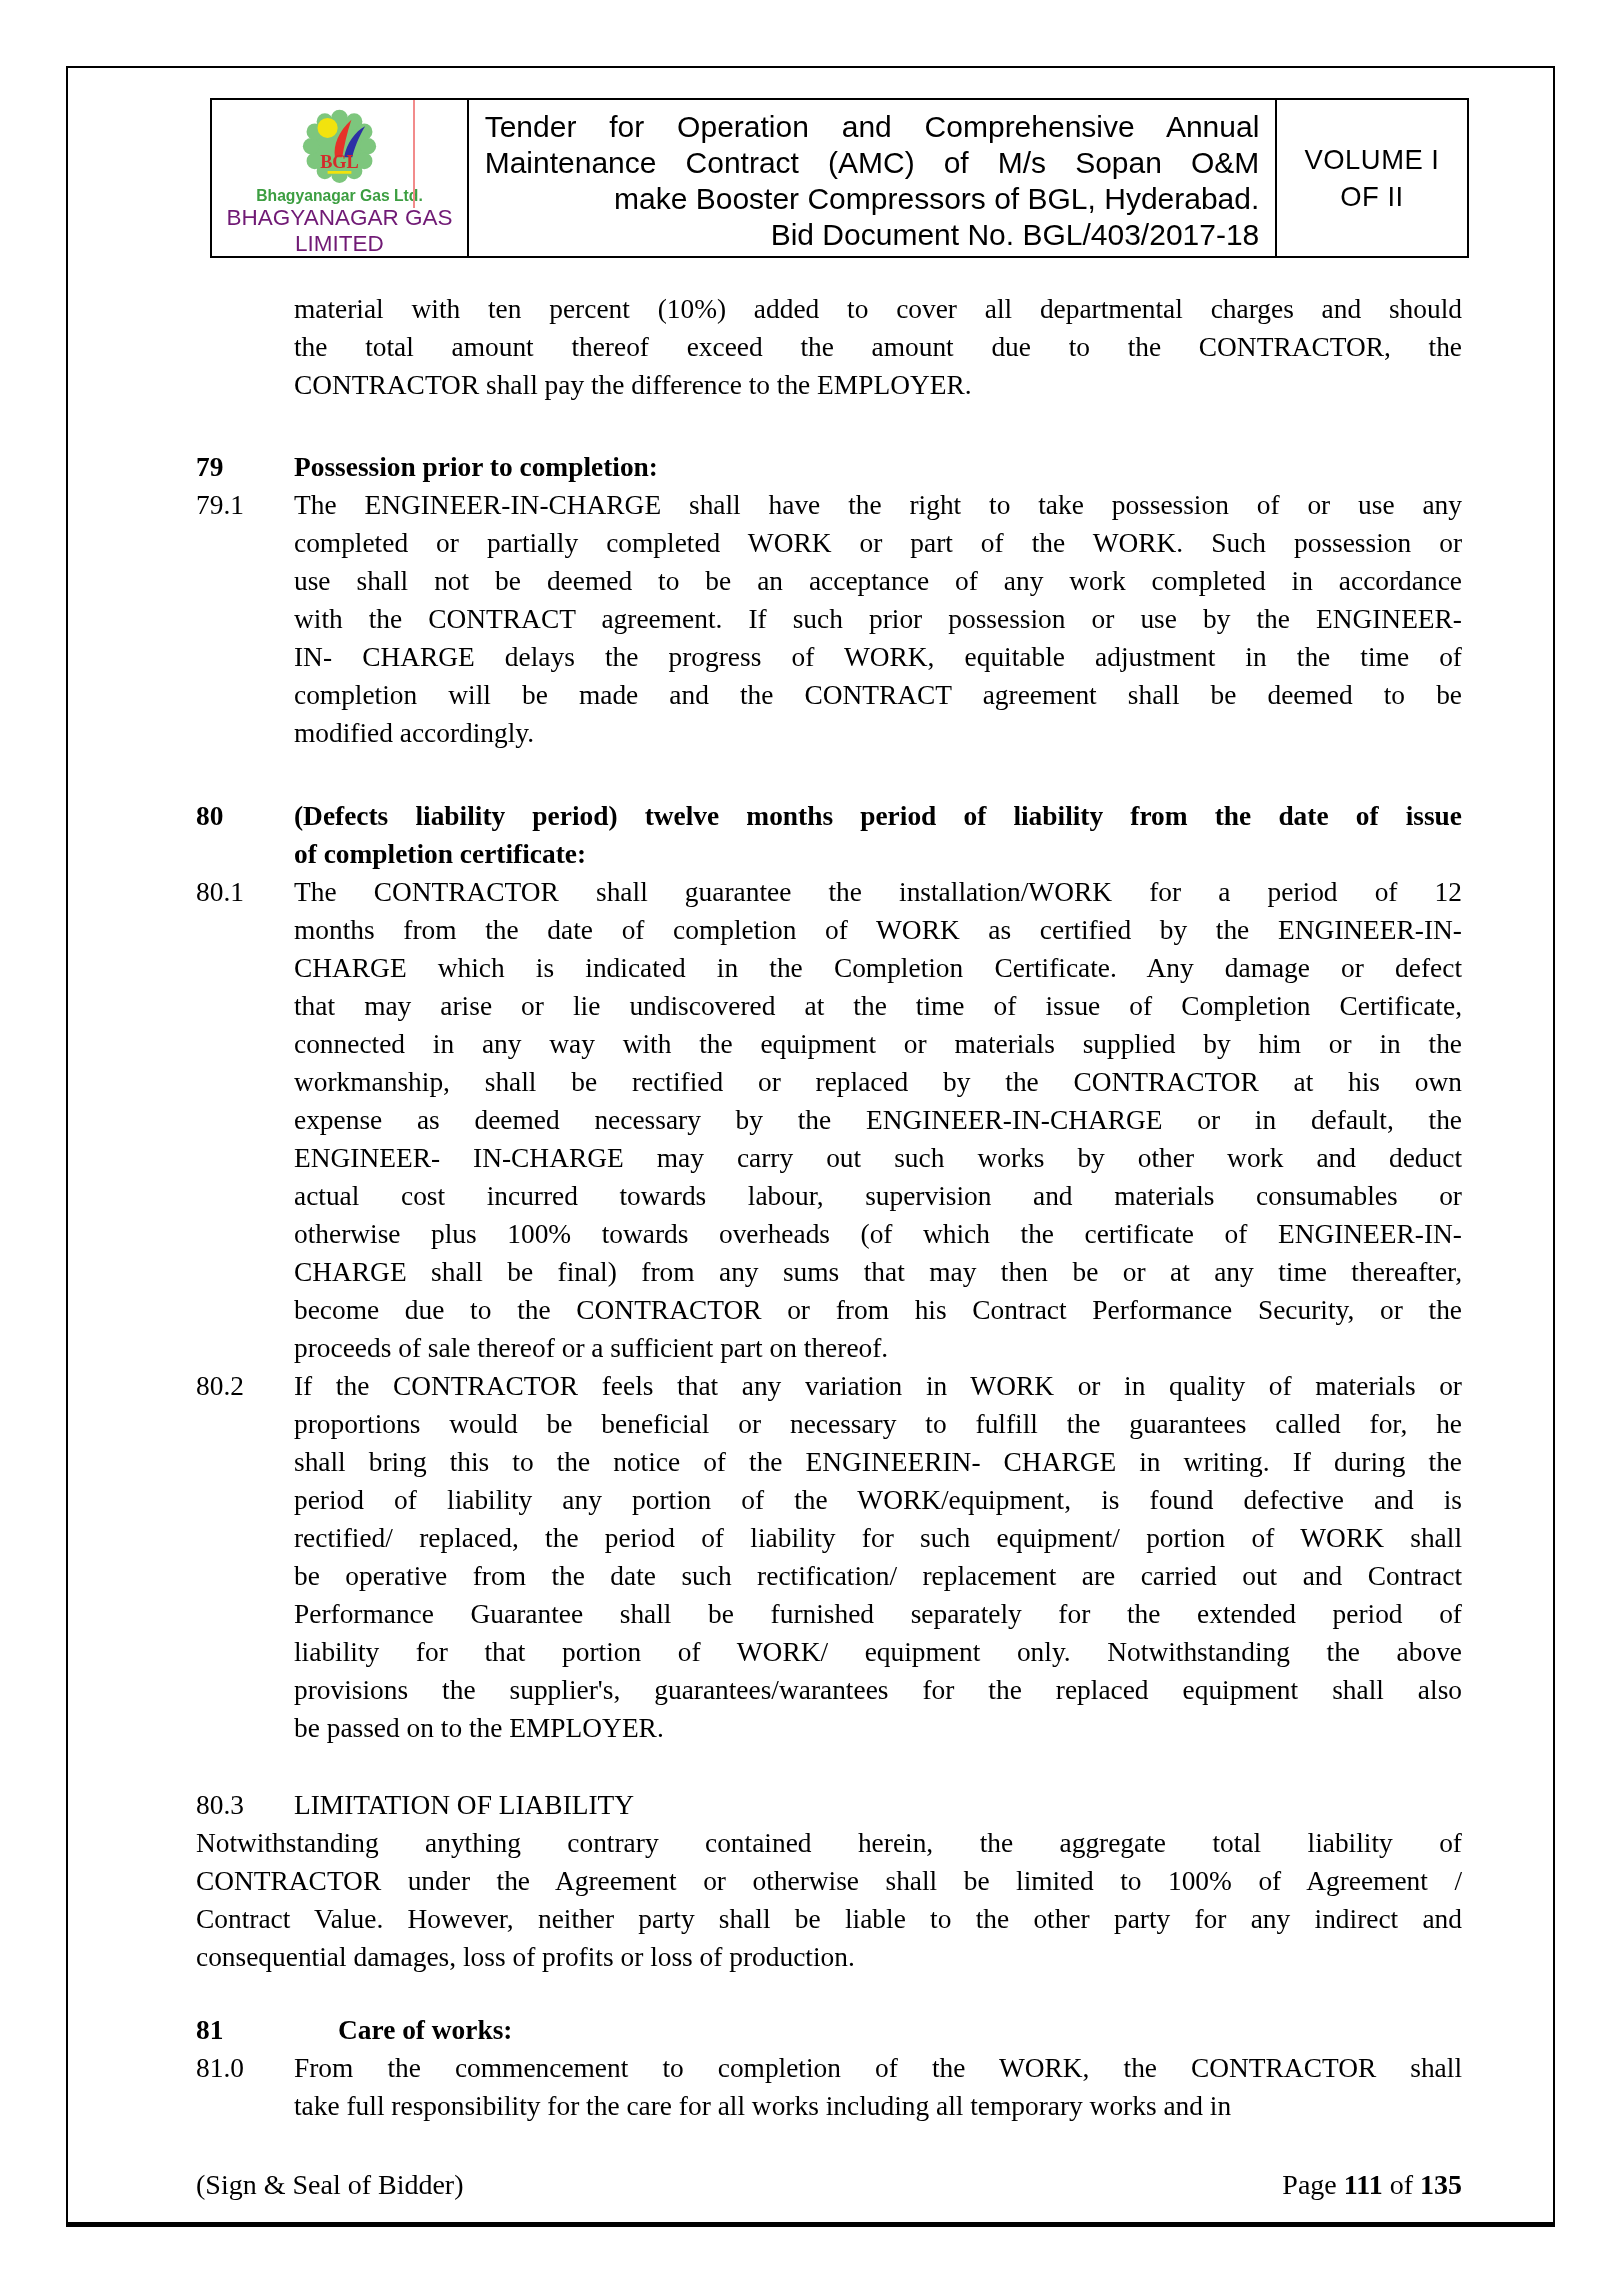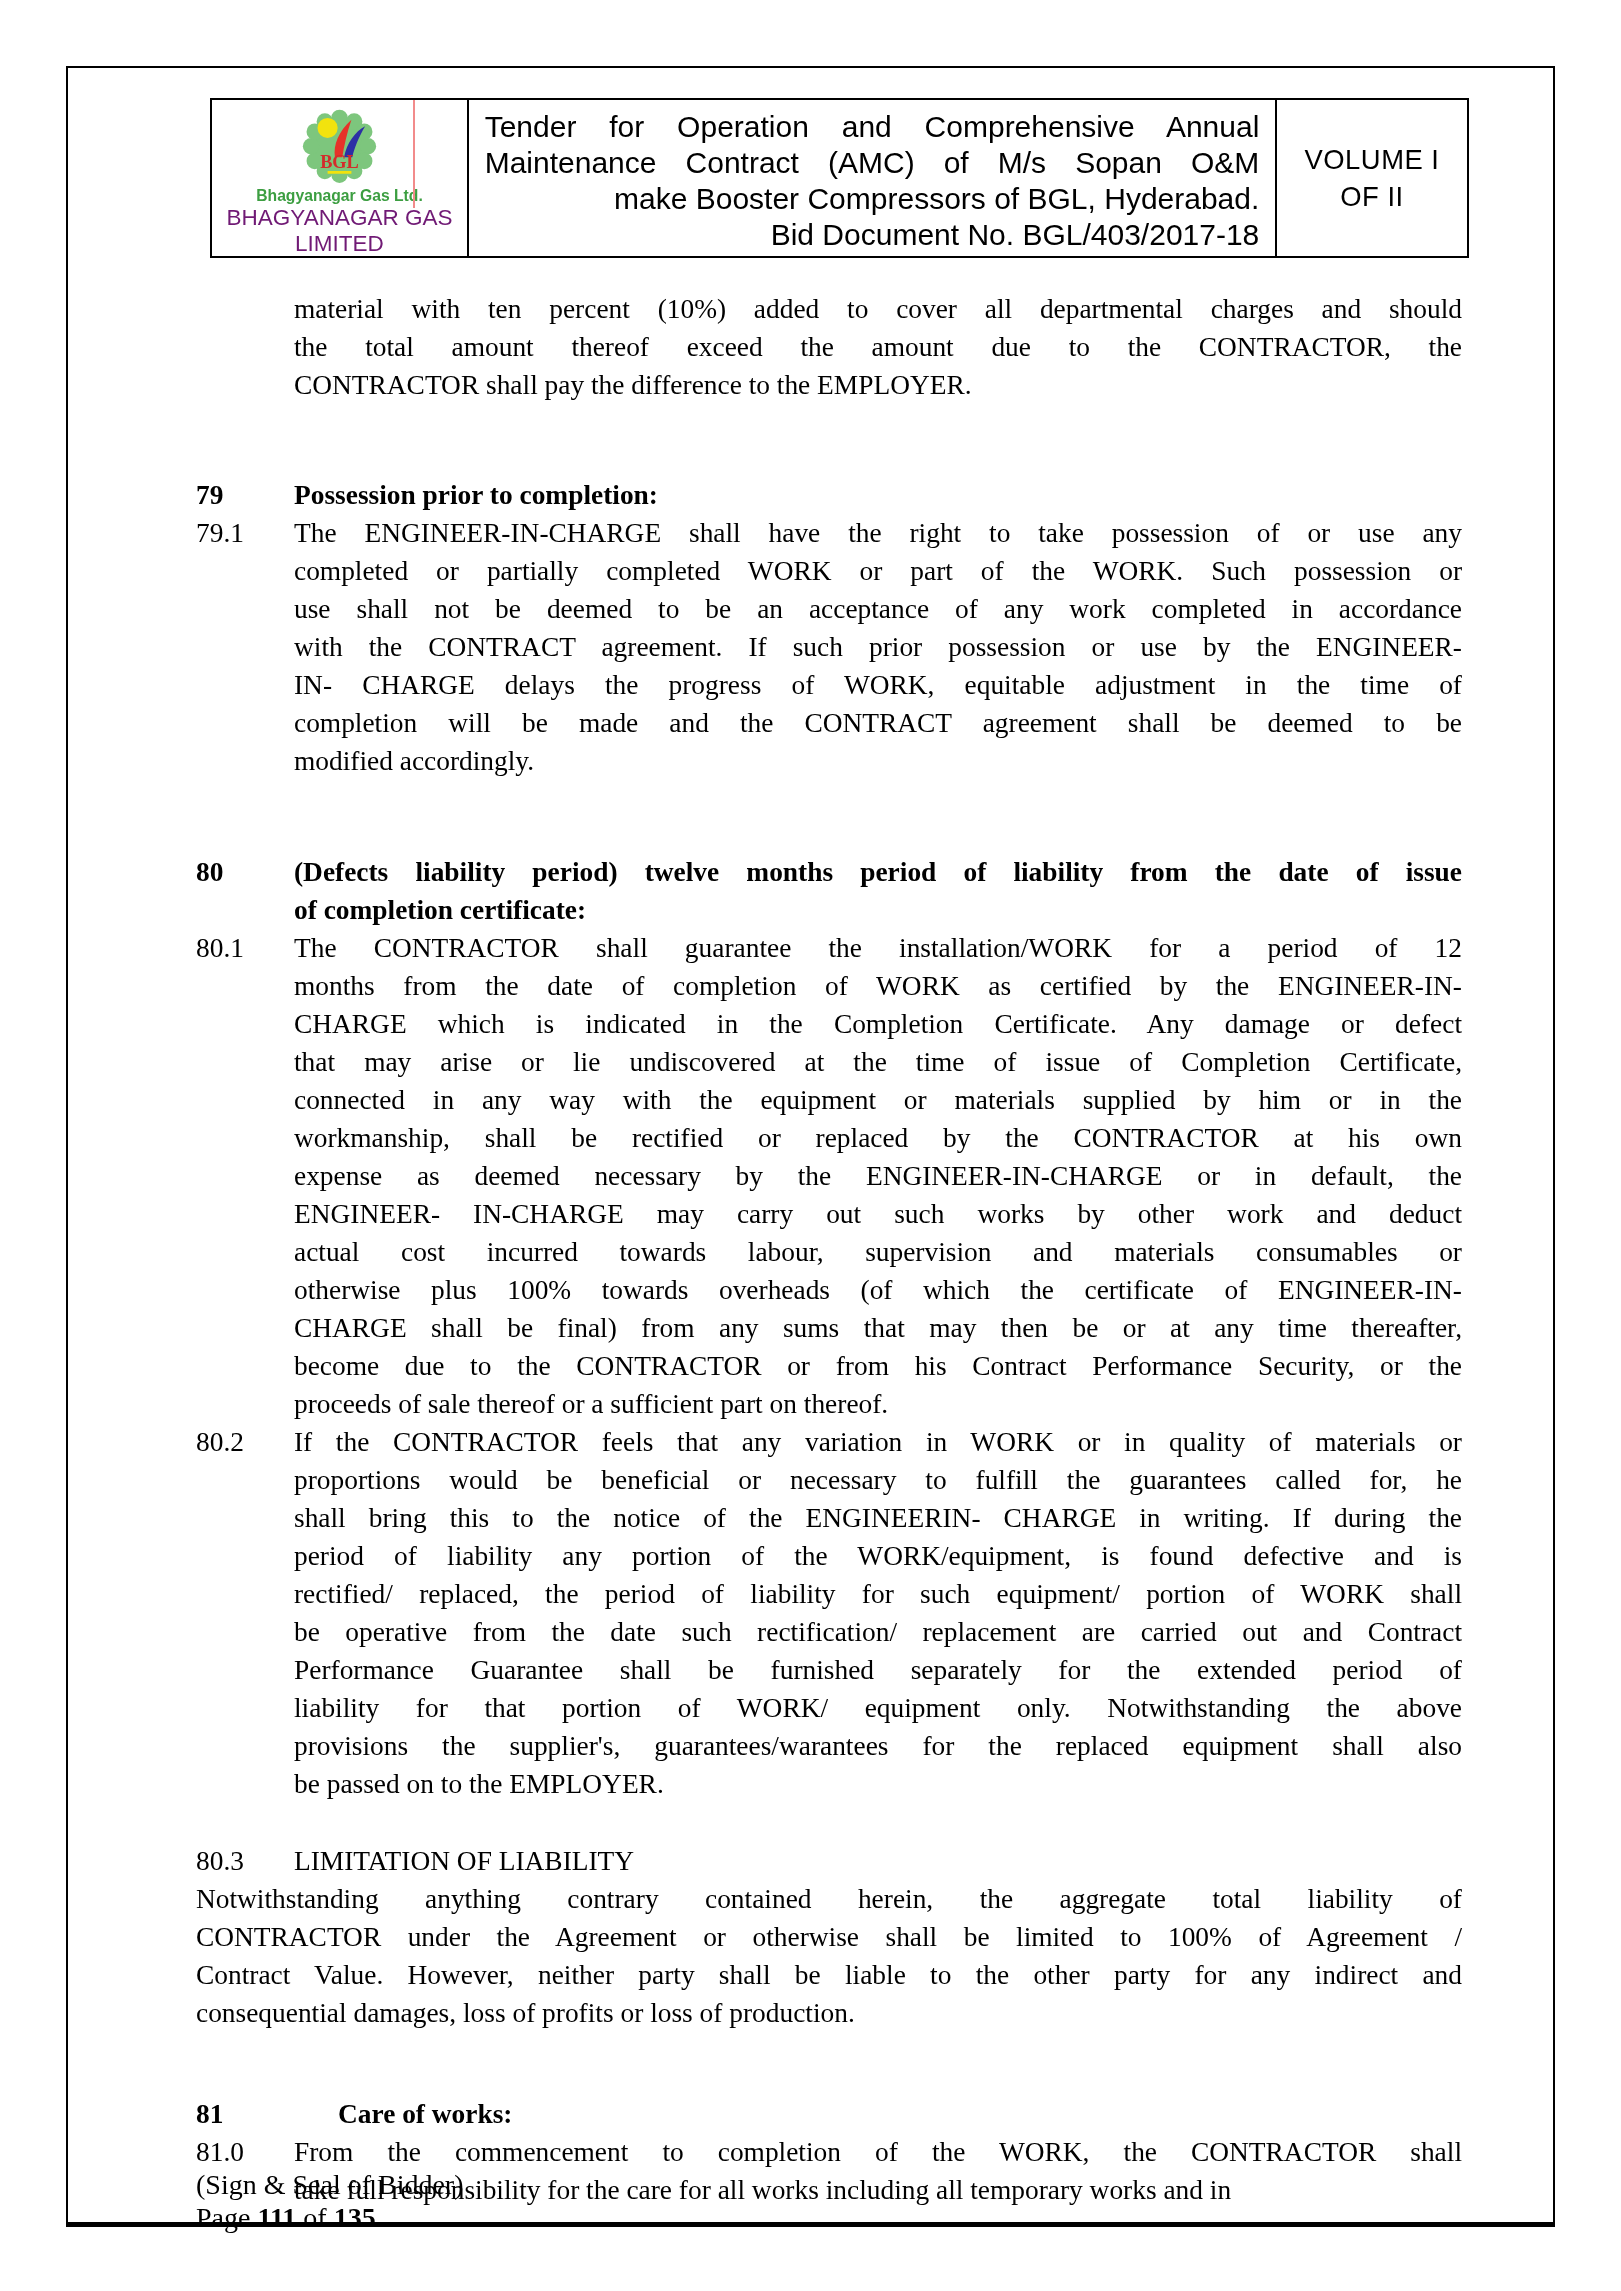--- a/index.html
+++ b/index.html
@@ -29,25 +29,25 @@
         font-size:27.4px;line-height:37px;letter-spacing:0.5px;}
   
   .doc-body{position:absolute;left:196px;top:290px;width:1266px;
         font-size:27.4px;line-height:38px;}
   .sec{display:flex;}
   .sec .num{flex:0 0 98px;width:98px;}
   .sec .txt{flex:1 1 auto;min-width:0;}
   .sec.full{display:block;}
   .ln{text-align:justify;text-align-last:justify;white-space:nowrap;}
   .ln.last{text-align-last:left;}
-  .sec.heading .num,.sec.heading .txt{font-weight:bold;margin-top:28px;}
+  .sec.heading .num,.sec.heading .txt{font-weight:bold;}
   .sec.continuation .num{font-weight:normal;}
   
   .doc-footer{position:absolute;left:196px;top:2168px;width:1266px;display:flex;
-        justify-content:space-between;font-size:28px;line-height:33px;flex-direction:column;}
+        justify-content:space-between;font-size:28px;line-height:33px;}
   .pgnum b{font-weight:bold;}
 </style>
 </head>
 <body>
 
 <div class="page">
   <div class="page-border"></div>
 
   <div class="header-table">
     <div class="cell logo-cell">

